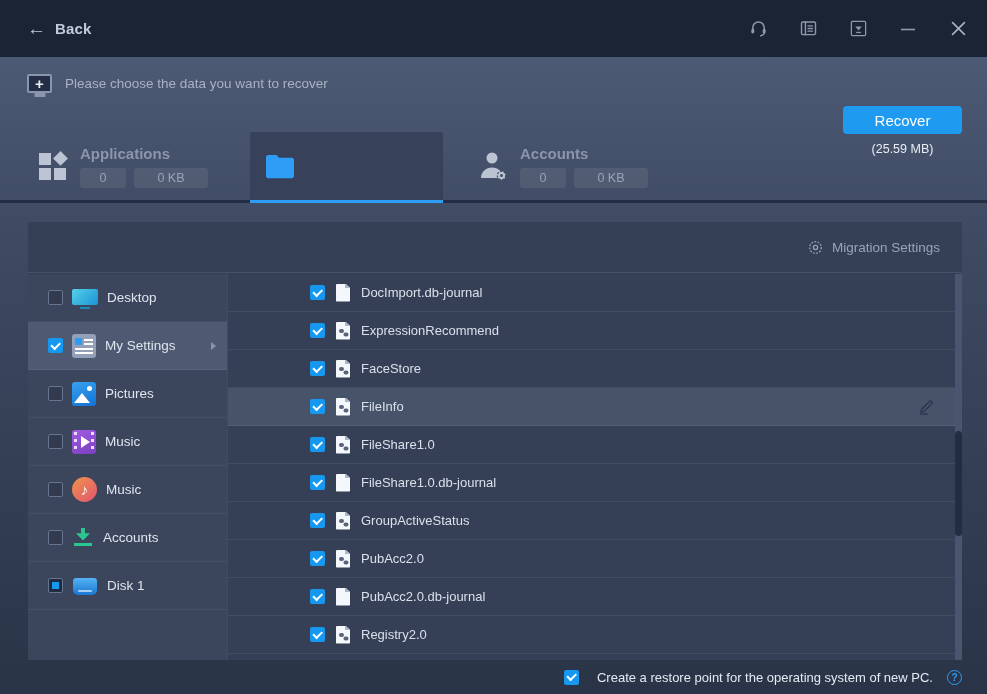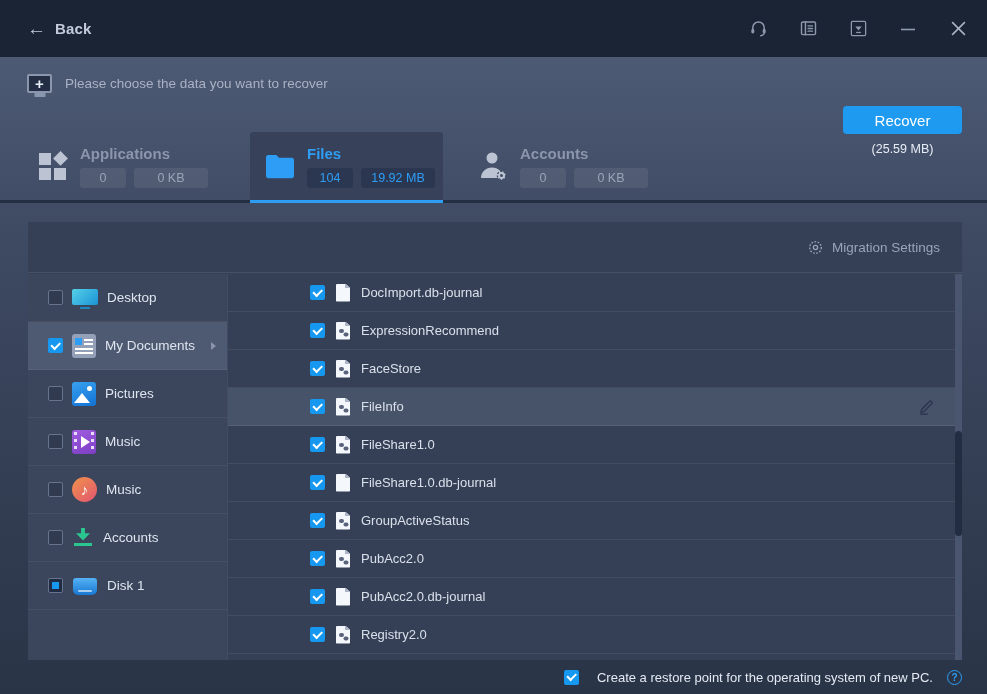--- a/index.html
+++ b/index.html
@@ -209,27 +209,20 @@
       </span>
     </span>
   </div>
 
   <div class="tab tab-files active">
     <span class="tab-icon">
       <svg width="30" height="27" viewBox="0 0 30 27">
         <path d="M1 4.2C1 3 2 2 3.2 2h8.2l2.6 2.8h12.8C28 4.8 29 5.8 29 7v16c0 1.2-1 2.2-2.2 2.2H3.2C2 25.2 1 24.2 1 23z" fill="#2e9df5"></path>
       </svg>
     </span>
-    <span class="tab-main">
-      <span class="tab-label">Files</span>
-      <span class="badges">
-        <span class="badge b-count">104</span>
-        <span class="badge b-size">19.92 MB</span>
-      </span>
-    </span>
   </div>
 
   <div class="tab tab-accts">
     <span class="tab-icon">
       <svg width="32" height="34" viewBox="0 0 32 34">
         <circle cx="15" cy="9" r="5.5" fill="#bcc4d3"></circle>
         <path d="M4 29c0-6.3 4.9-10.5 11-10.5S26 22.7 26 29z" fill="#bcc4d3"></path>
         <circle cx="24.5" cy="26.5" r="4.2" fill="#bcc4d3" stroke="#414d66" stroke-width="1.2" stroke-dasharray="2 1.6"></circle>
         <circle cx="24.5" cy="26.5" r="1.5" fill="#414d66"></circle>
       </svg>
@@ -267,21 +260,21 @@
   <div class="srow">
     <span class="cb off"></span>
     <span class="sicon icon-desktop"></span>
     <span class="slabel">Desktop</span>
 
   </div>
 
   <div class="srow selected">
     <span class="cb on"></span>
     <span class="sicon icon-documents"></span>
-    <span class="slabel">My Documents</span>
+    <span class="slabel">My Settings</span>
     <span class="arrow"></span>
   </div>
 
   <div class="srow">
     <span class="cb off"></span>
     <span class="sicon icon-pictures"></span>
     <span class="slabel">Pictures</span>
 
   </div>
 

